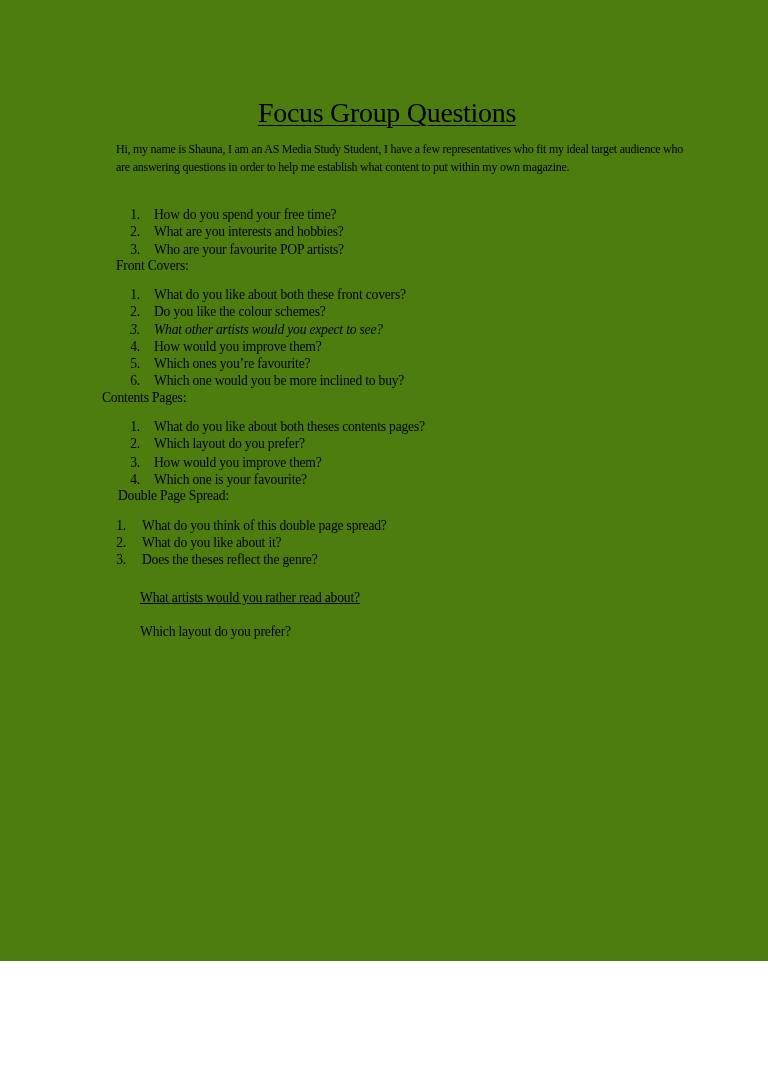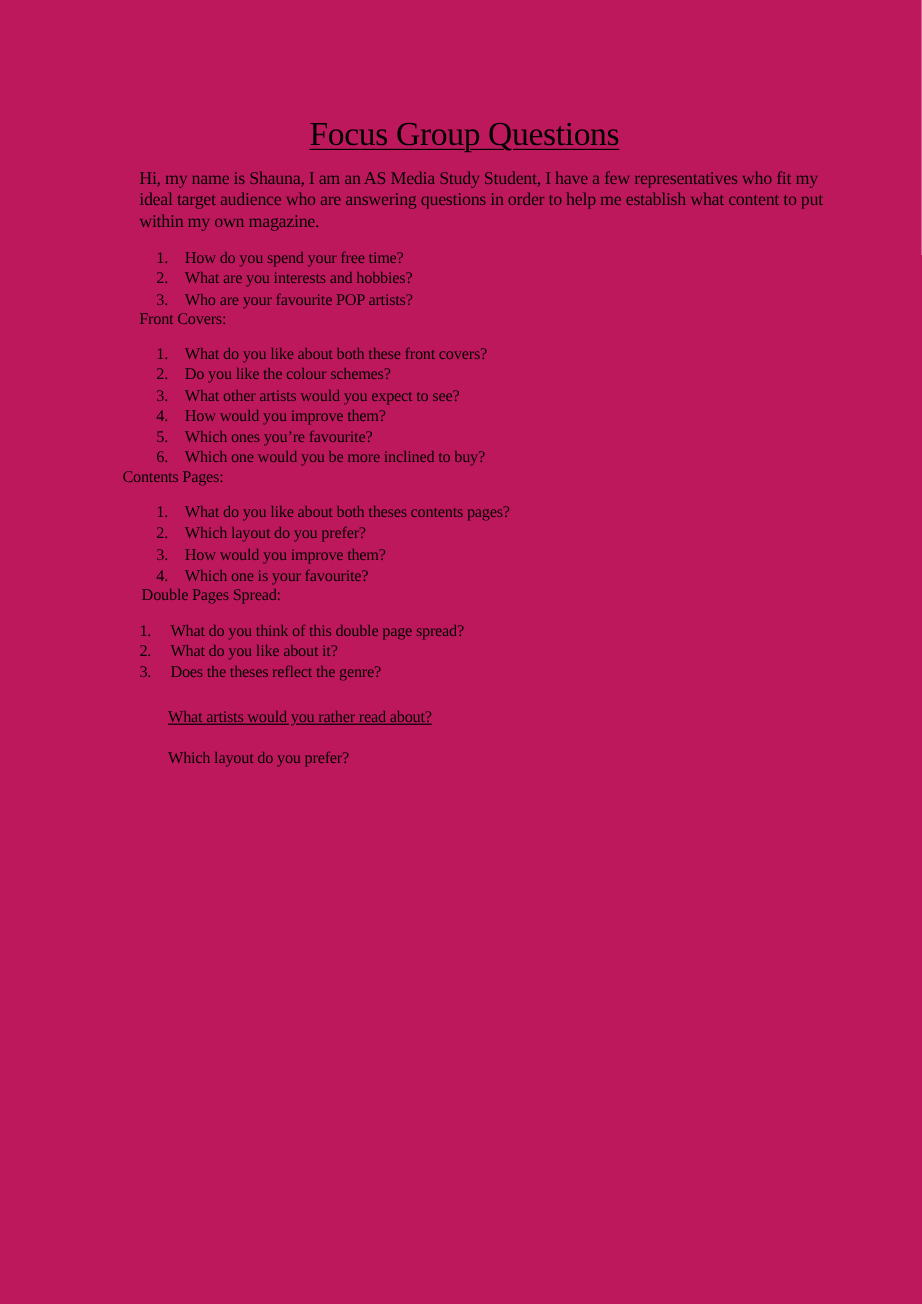--- a/index.html
+++ b/index.html
@@ -1,53 +1,53 @@
 <!DOCTYPE html>
 <html><head>
   <meta charset="utf-8">
   <style>
     html, body { margin: 0; padding: 0; background: #ffffff; }
     body { width: 768px; height: 1087px; position: relative; overflow: hidden;
            font-family: "Liberation Serif", "DejaVu Serif", serif; color: #000; }
-    .page { position: absolute; left: 0; top: 0; width: 768px; height: 1087px; background: #be185d; }
+    .page { position: absolute; left: 0; top: 0; width: 768px; height: 961px; background: #4d7c0f; }
     .title { position: absolute; left: 0; width: 768px; top: 96px; text-align: center;
              font-size: 28px; line-height: 34px; letter-spacing: -0.3px; }
     .title span { text-decoration: underline; text-decoration-thickness: 1px; text-underline-offset: 3px; padding-left: 6px; }
     .intro { position: absolute; left: 116px; top: 140px; width: 580px;
-             font-size: 15px; line-height: 18px; letter-spacing: -0.25px; }
+             font-size: 12px; line-height: 18px; letter-spacing: -0.25px; }
     .line { position: absolute; font-size: 13.6px; line-height: 17px; white-space: nowrap; letter-spacing: -0.2px; }
     .num { display: inline-block; width: 24px; text-align: right; margin-right: 14px; }
     .num2 { display: inline-block; width: 10px; text-align: right; margin-right: 16px; }
   </style>
 </head>
 <body>
 
 <div class="page">
   <div class="title"><span>Focus Group Questions</span></div>
 
   <div class="intro">Hi, my name is Shauna, I am an AS Media Study Student, I have a few representatives who fit my ideal target audience who are answering questions in order to help me establish what content to put within my own magazine.</div>
 
   <div class="line" style="left:116px; top:206px;"><span class="num">1.</span><span>How do you spend your free time?</span></div>
   <div class="line" style="left:116px; top:223px;"><span class="num">2.</span><span>What are you interests and hobbies?</span></div>
   <div class="line" style="left:116px; top:241px;"><span class="num">3.</span><span>Who are your favourite POP artists?</span></div>
   <div class="line" style="left:116px; top:257px;">Front Covers:</div>
 
   <div class="line" style="left:116px; top:286px;"><span class="num">1.</span><span>What do you like about both these front covers?</span></div>
   <div class="line" style="left:116px; top:303px;"><span class="num">2.</span><span>Do you like the colour schemes?</span></div>
-  <div class="line" style="left:116px; top:321px;"><span class="num">3.</span><span>What other artists would you expect to see?</span></div>
+  <div class="line" style="left:116px; top:321px;font-style:italic;"><span class="num">3.</span><span>What other artists would you expect to see?</span></div>
   <div class="line" style="left:116px; top:338px;"><span class="num">4.</span><span>How would you improve them?</span></div>
   <div class="line" style="left:116px; top:355px;"><span class="num">5.</span><span>Which ones you’re favourite?</span></div>
   <div class="line" style="left:116px; top:372px;"><span class="num">6.</span><span>Which one would you be more inclined to buy?</span></div>
   <div class="line" style="left:102px; top:389px;text-align:center;">Contents Pages:</div>
 
   <div class="line" style="left:116px; top:418px;"><span class="num">1.</span><span>What do you like about both theses contents pages?</span></div>
   <div class="line" style="left:116px; top:435px;"><span class="num">2.</span><span>Which layout do you prefer?</span></div>
   <div class="line" style="left:116px; top:454px;"><span class="num">3.</span><span>How would you improve them?</span></div>
   <div class="line" style="left:116px; top:471px;"><span class="num">4.</span><span>Which one is your favourite?</span></div>
-  <div class="line" style="left:118px; top:487px;">Double Pages Spread:</div>
+  <div class="line" style="left:118px; top:487px;">Double Page Spread:</div>
 
   <div class="line" style="left:116px; top:517px;"><span class="num2">1.</span><span>What do you think of this double page spread?</span></div>
   <div class="line" style="left:116px; top:534px;"><span class="num2">2.</span><span>What do you like about it?</span></div>
   <div class="line" style="left:116px; top:551px;"><span class="num2">3.</span><span>Does the theses reflect the genre?</span></div>
 
   <div class="line" style="left:140px; top:589px;text-decoration:underline;">What artists would you rather read about?</div>
   <div class="line" style="left:140px; top:623px;">Which layout do you prefer?</div>
 </div>
 
 </body></html>

